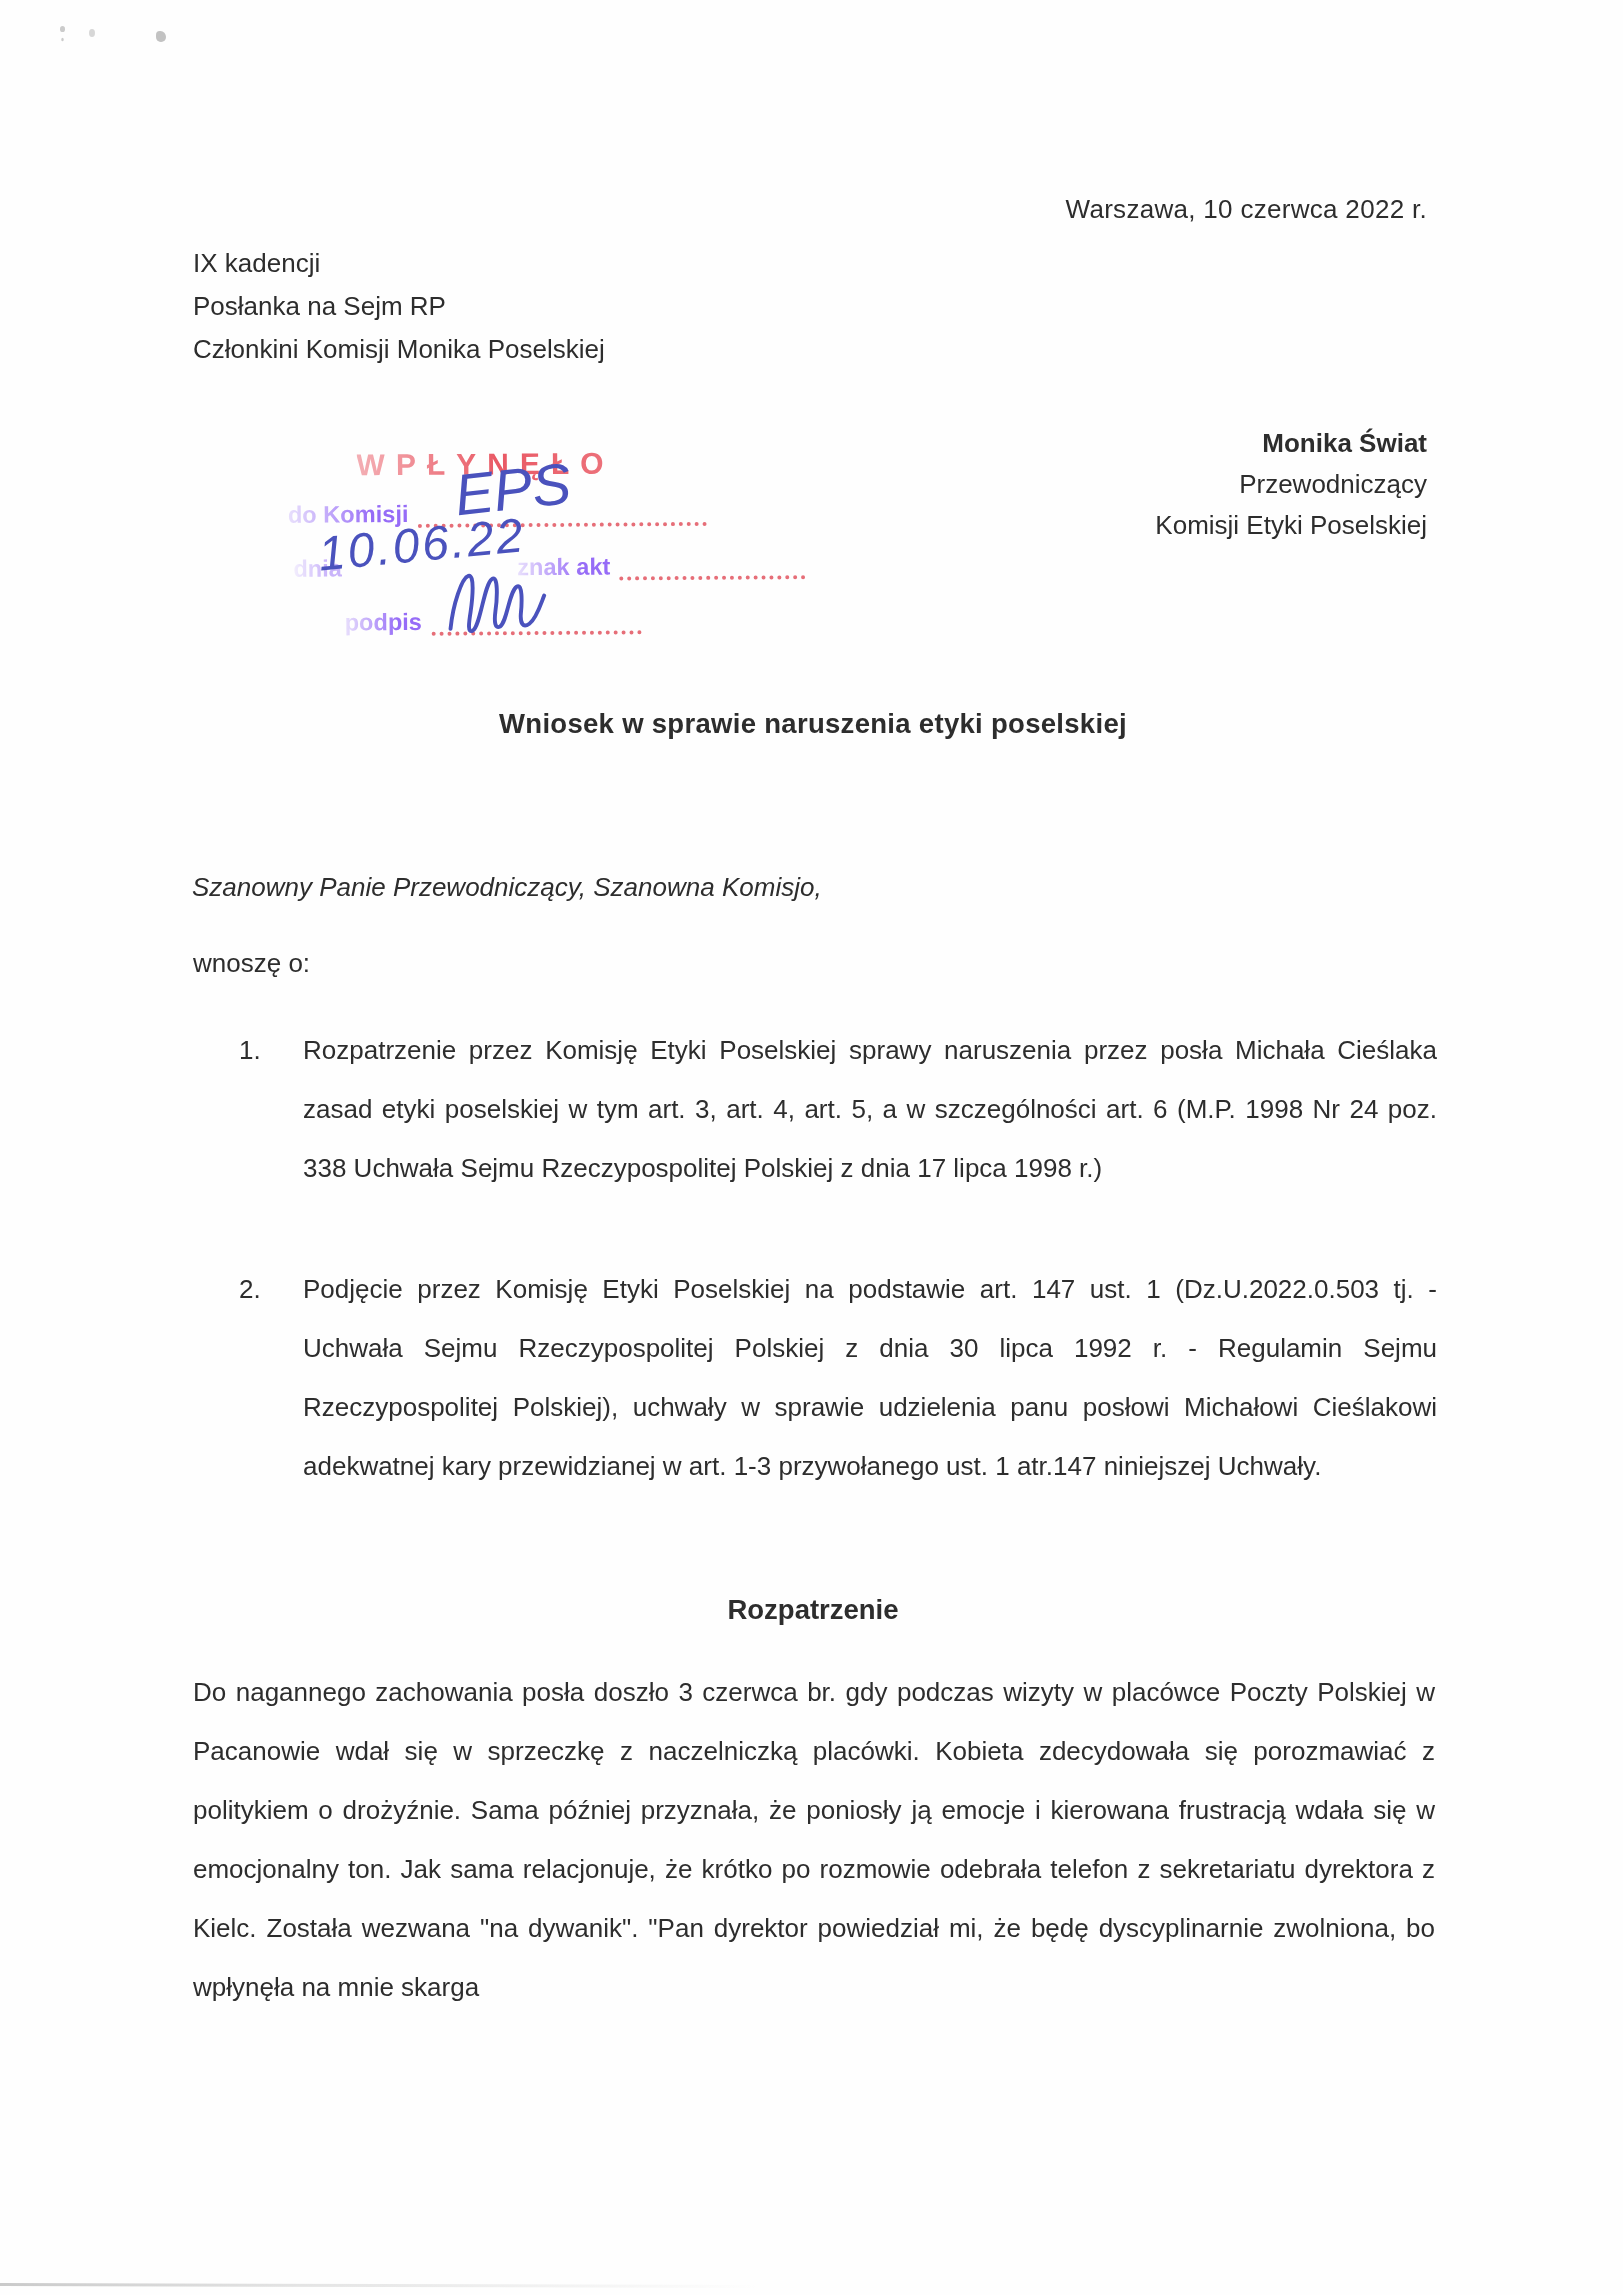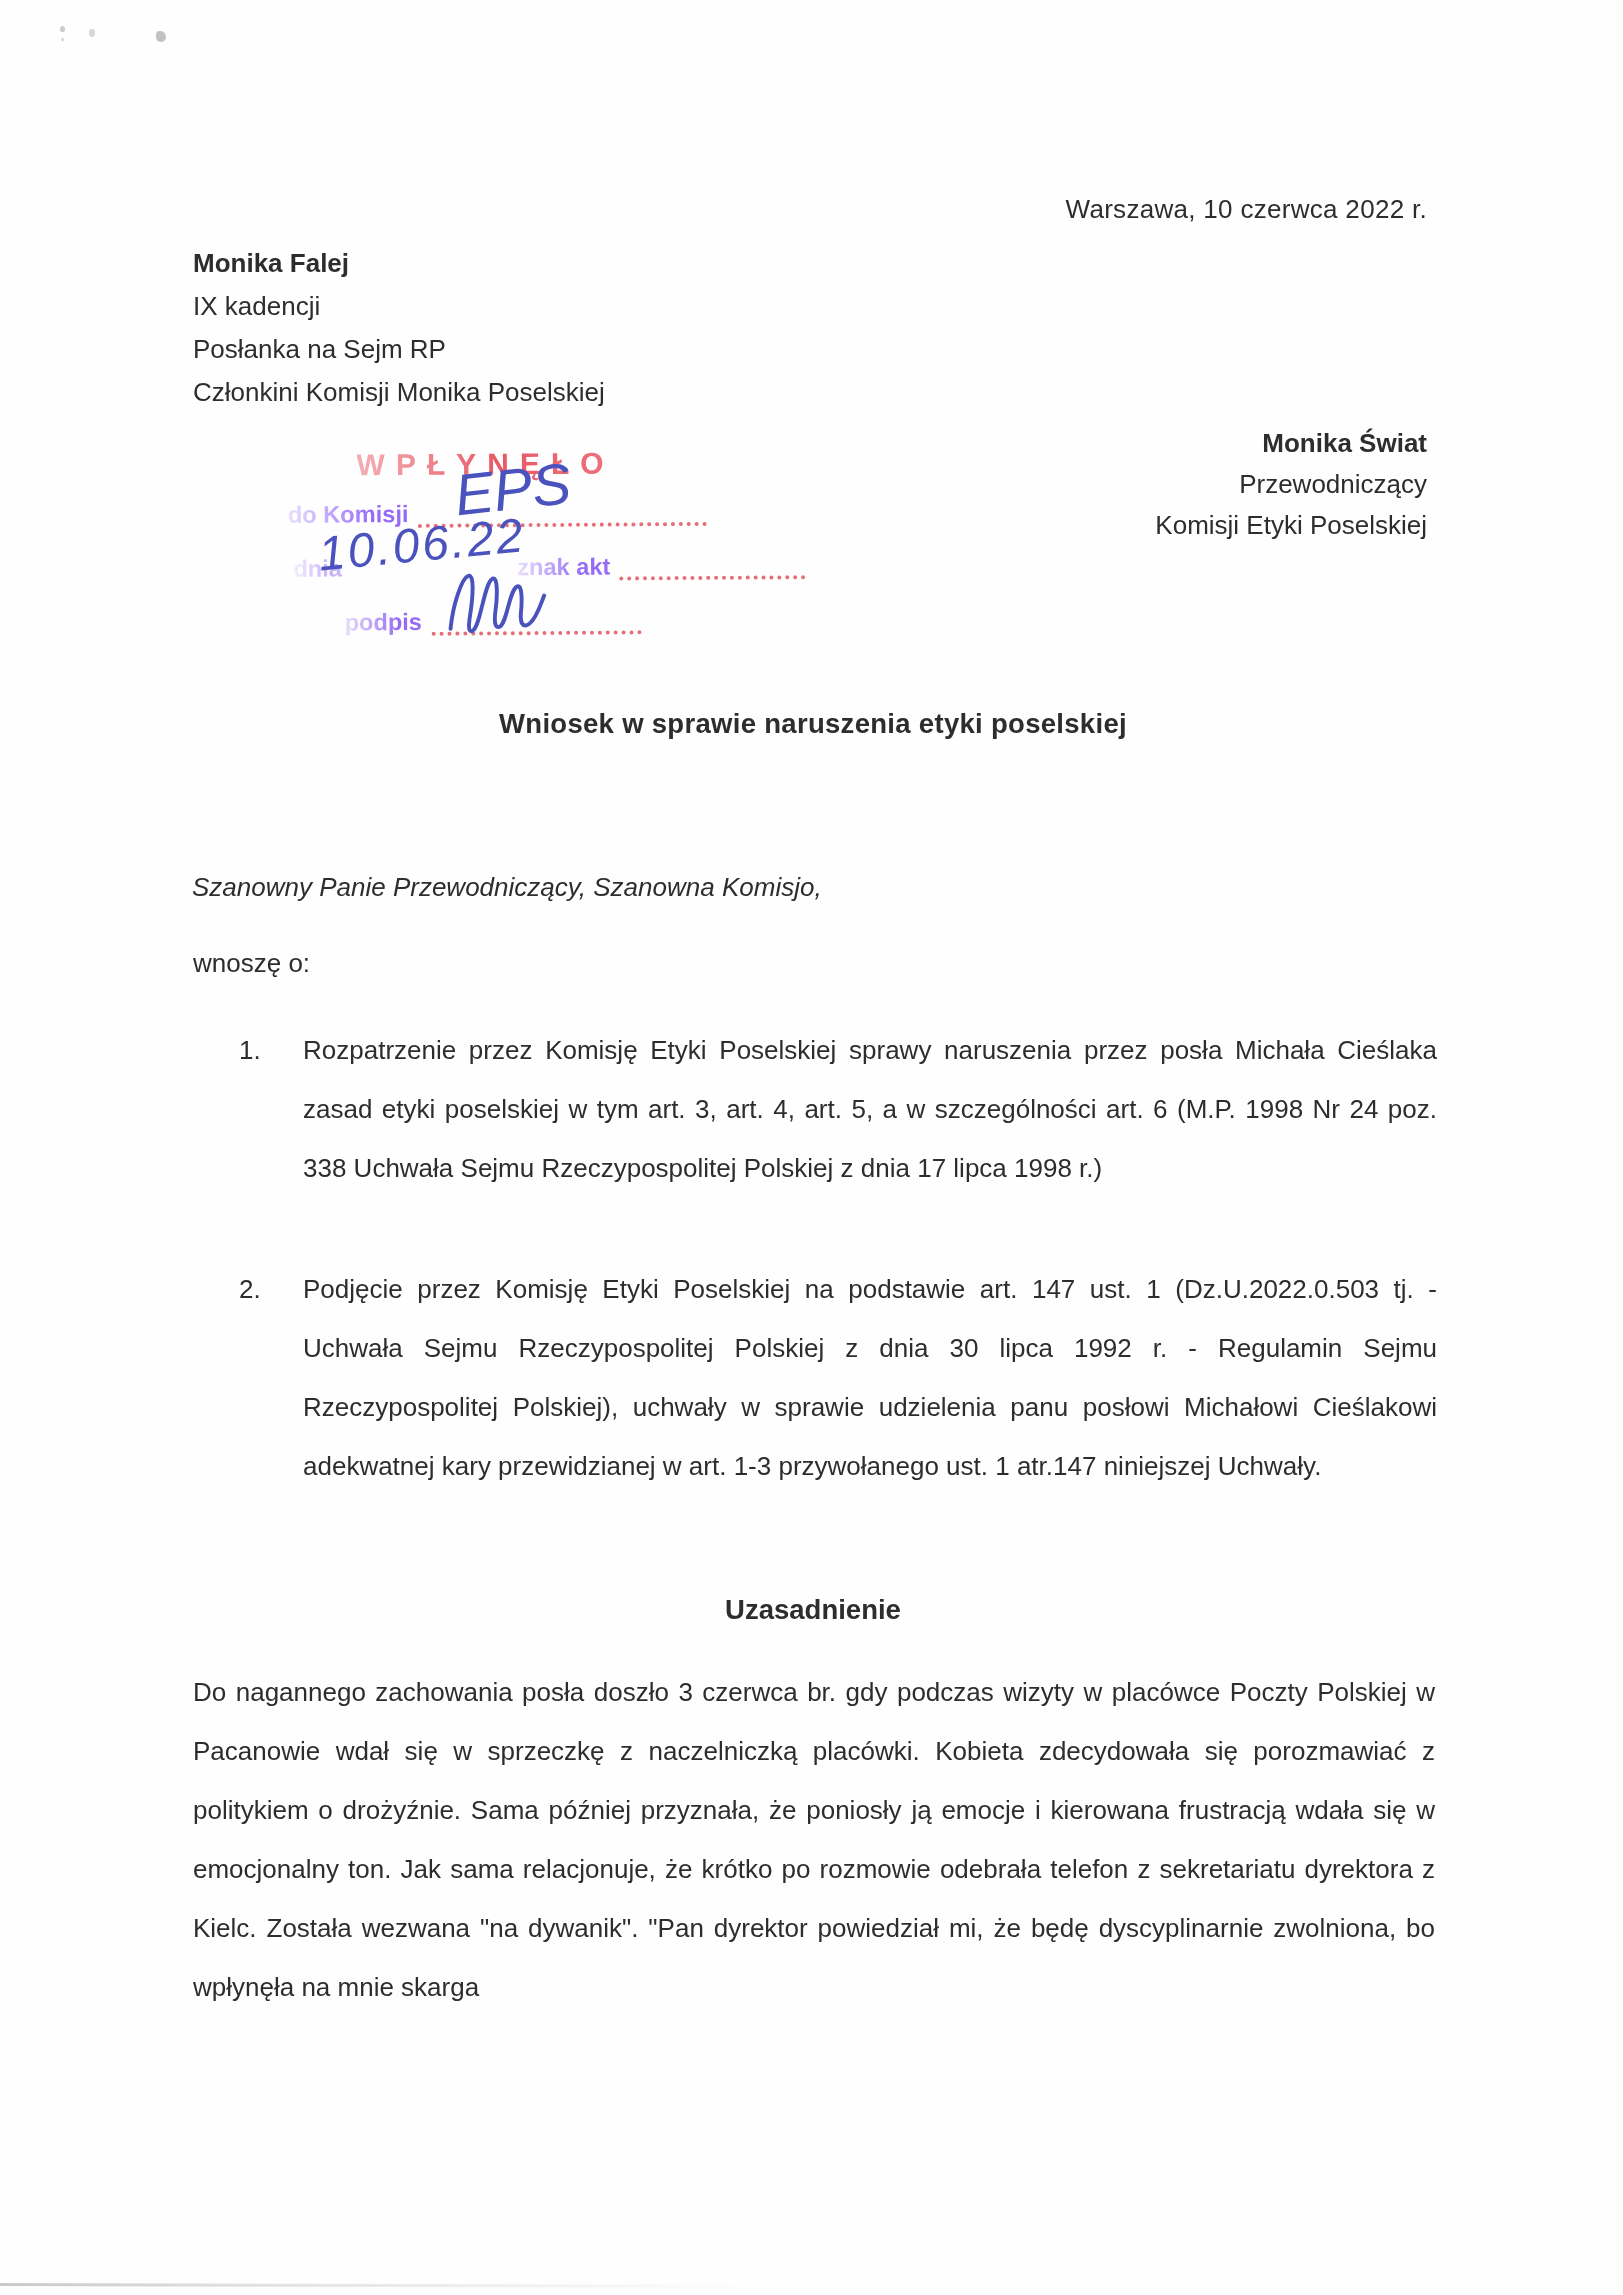--- a/index.html
+++ b/index.html
@@ -89,21 +89,20 @@
 <div class="page">
 
   <div class="speck speck-a"></div>
   <div class="speck speck-b"></div>
   <div class="speck speck-c"></div>
   <div class="bottom-smudge"></div>
 
   <div class="date-line">Warszawa, 10 czerwca 2022 r.</div>
 
   <div class="sender">
-    <div class="name">Monika Falej</div>
     <div>IX kadencji</div>
     <div>Posłanka na Sejm RP</div>
     <div>Członkini Komisji Monika Poselskiej</div>
   </div>
 
   <div class="stamp">
     <div class="stamp-title">WPŁYNĘŁO</div>
 
     <div class="stamp-row row-committee">
       <span class="stamp-label">do Komisji</span>
@@ -145,17 +144,17 @@
     <div class="request">
       <span class="request-number">1.</span>
       <span class="request-text">Rozpatrzenie przez Komisję Etyki Poselskiej sprawy naruszenia przez posła Michała Cieślaka zasad etyki poselskiej w tym art. 3, art. 4, art. 5, a w szczególności art. 6 (M.P. 1998 Nr 24 poz. 338 Uchwała Sejmu Rzeczypospolitej Polskiej z dnia 17 lipca 1998 r.)</span>
     </div>
     <div class="request">
       <span class="request-number">2.</span>
       <span class="request-text">Podjęcie przez Komisję Etyki Poselskiej na podstawie art. 147 ust. 1 (Dz.U.2022.0.503 tj. - Uchwała Sejmu Rzeczypospolitej Polskiej z dnia 30 lipca 1992 r. - Regulamin Sejmu Rzeczypospolitej Polskiej), uchwały w sprawie udzielenia panu posłowi Michałowi Cieślakowi adekwatnej kary przewidzianej w art. 1-3 przywołanego ust. 1 atr.147 niniejszej Uchwały.</span>
     </div>
   </div>
 
-  <div class="justification-heading">Uzasadnienie</div>
+  <div class="justification-heading">Rozpatrzenie</div>
   <div class="justification-paragraph">Do nagannego zachowania posła doszło 3 czerwca br. gdy podczas wizyty w placówce Poczty Polskiej w Pacanowie wdał się w sprzeczkę z naczelniczką placówki. Kobieta zdecydowała się porozmawiać z politykiem o drożyźnie. Sama później przyznała, że poniosły ją emocje i kierowana frustracją wdała się w emocjonalny ton. Jak sama relacjonuje, że krótko po rozmowie odebrała telefon z sekretariatu dyrektora z Kielc. Została wezwana "na dywanik". "Pan dyrektor powiedział mi, że będę dyscyplinarnie zwolniona, bo wpłynęła na mnie skarga</div>
 
 </div>
 
 
 </body></html>

